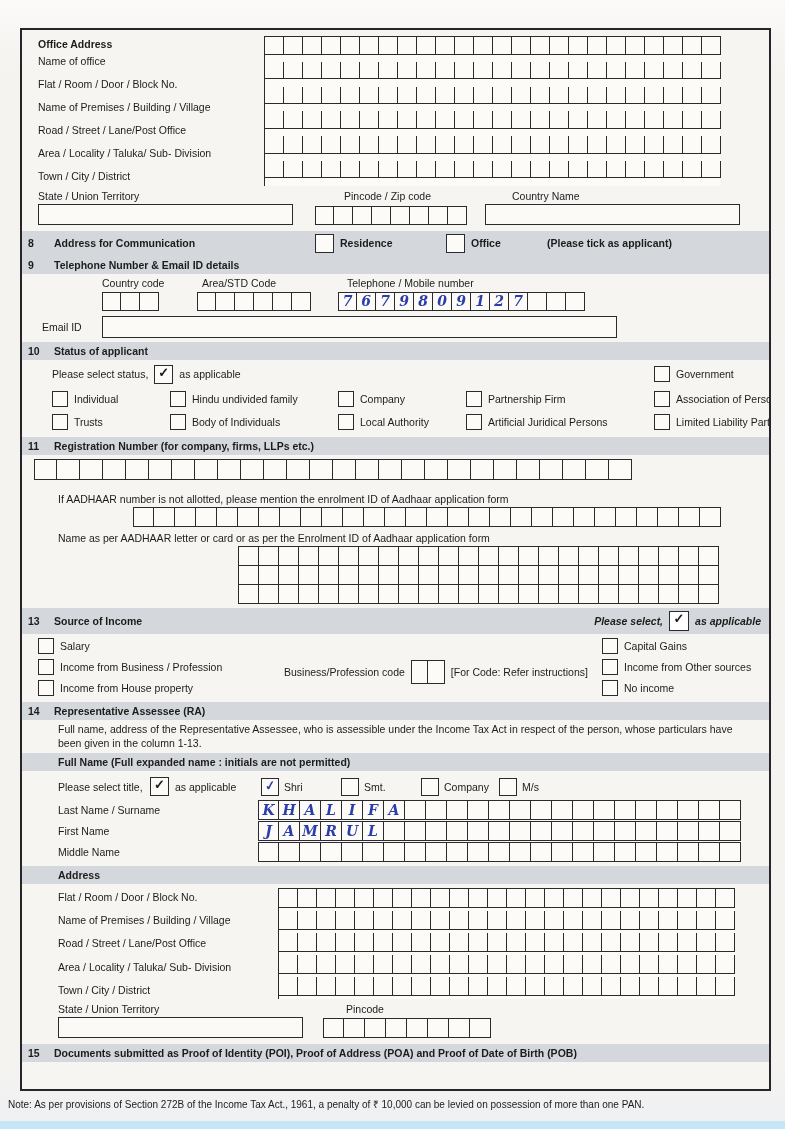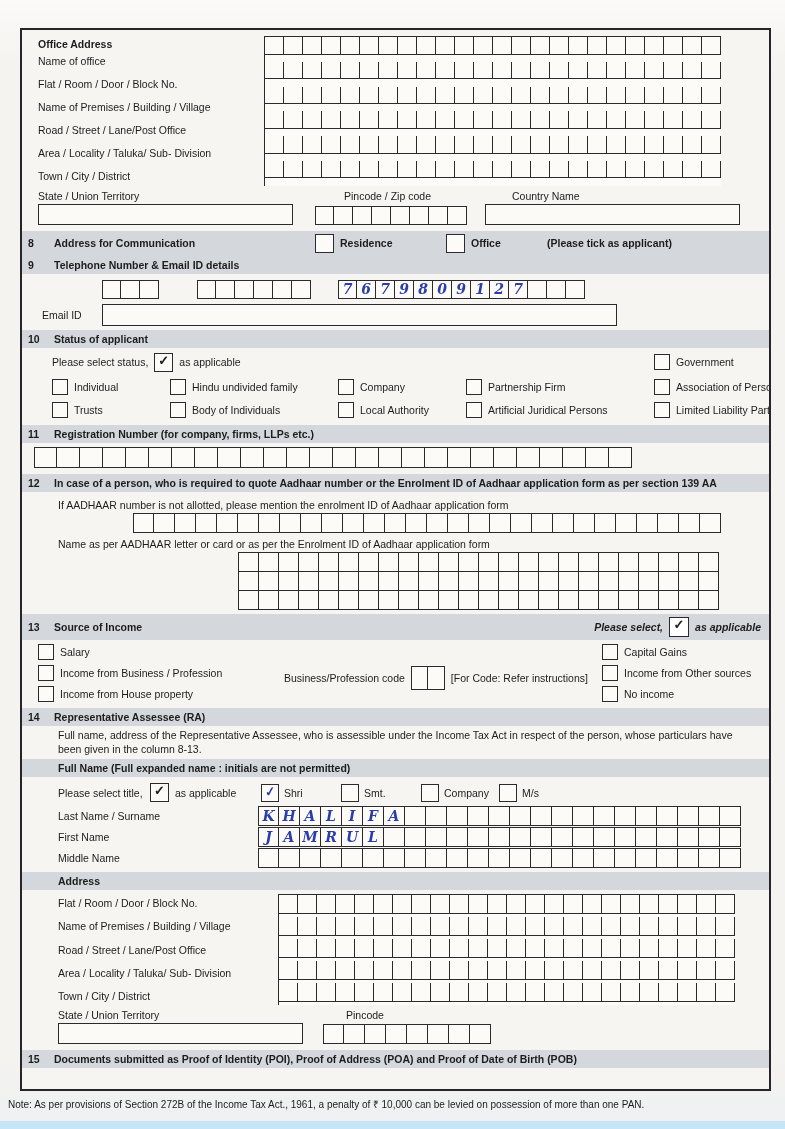--- a/index.html
+++ b/index.html
@@ -267,20 +267,25 @@
       <span class="cb" style="width:19px;height:19px"></span>
       <span style="width:70px">Office</span>
       <span>(Please tick as applicant)</span>
     </div>
 
     <div class="band">
       <span class="num">9</span>
       <span>Telephone Number &amp; Email ID details</span>
     </div>
     <div class="sect">
+      <div style="display:flex;padding-left:70px;gap:0">
+        <span style="width:100px">Country code</span>
+        <span style="width:145px">Area/STD Code</span>
+        <span>Telephone / Mobile number</span>
+      </div>
       <div style="display:flex;margin-top:3px;padding-left:70px;align-items:center">
         <span class="cellrow" style="--cw:21px">
             <span class="cell"></span>
             <span class="cell"></span>
             <span class="cell"></span>
           </span>
         <span style="width:38px"></span>
         <span class="cellrow">
             <span class="cell"></span>
             <span class="cell"></span>
@@ -398,24 +403,20 @@
           <span class="cell" style="width: 23px; height: 21px; line-height: 19px;"></span>
           <span class="cell" style="width: 23px; height: 21px; line-height: 19px;"></span>
           <span class="cell" style="width: 23px; height: 21px; line-height: 19px;"></span>
           <span class="cell" style="width: 23px; height: 21px; line-height: 19px;"></span>
           <span class="cell" style="width: 23px; height: 21px; line-height: 19px;"></span>
           <span class="cell" style="width: 23px; height: 21px; line-height: 19px;"></span>
           <span class="cell" style="width: 23px; height: 21px; line-height: 19px;"></span>
         </span>
     </div>
 
-    <div class="band">
-      <span class="num">12</span>
-      <span>In case of a person, who is required to quote Aadhaar number or the Enrolment ID of Aadhaar application form as per section 139 AA</span>
-    </div>
     <div class="sect gutter">
       <div style="margin-top:4px">If AADHAAR number is not allotted, please mention the enrolment ID of Aadhaar application form</div>
       <div style="margin-top:2px;padding-left:75px">
         <span class="cellrow">
             <span class="cell" style="width: 21px; height: 20px; line-height: 18px;"></span>
             <span class="cell" style="width: 21px; height: 20px; line-height: 18px;"></span>
             <span class="cell" style="width: 21px; height: 20px; line-height: 18px;"></span>
             <span class="cell" style="width: 21px; height: 20px; line-height: 18px;"></span>
             <span class="cell" style="width: 21px; height: 20px; line-height: 18px;"></span>
             <span class="cell" style="width: 21px; height: 20px; line-height: 18px;"></span>
@@ -565,21 +566,21 @@
             <span class="cb"></span>
             <span>No income</span>
           </div>
       </div>
     </div>
 
     <div class="band">
       <span class="num">14</span>
       <span>Representative Assessee (RA)</span>
     </div>
-    <div style="padding:2px 12px 3px 36px;line-height:1.35">Full name, address of the Representative Assessee, who is assessible under the Income Tax Act in respect of the person, whose particulars have been given in the column 8-13.</div>
+    <div style="padding:2px 12px 3px 36px;line-height:1.35">Full name, address of the Representative Assessee, who is assessible under the Income Tax Act in respect of the person, whose particulars have been given in the column 1-13.</div>
     <div class="band" style="padding-left:36px">
       <span>Full Name (Full expanded name : initials are not permitted)</span>
     </div>
     <div class="sect gutter">
       <div class="titlerow">
         <span style="width:92px">Please select title,</span>
         <span class="cb" style="width:19px;height:19px"><span class="tick">✓</span></span>
         <span style="margin-left:6px;width:86px">as applicable</span>
         <span class="cb" style="width:18px;height:18px"><span class="handtick">✓</span></span>
         <span style="margin-left:5px;width:57px">Shri</span>

